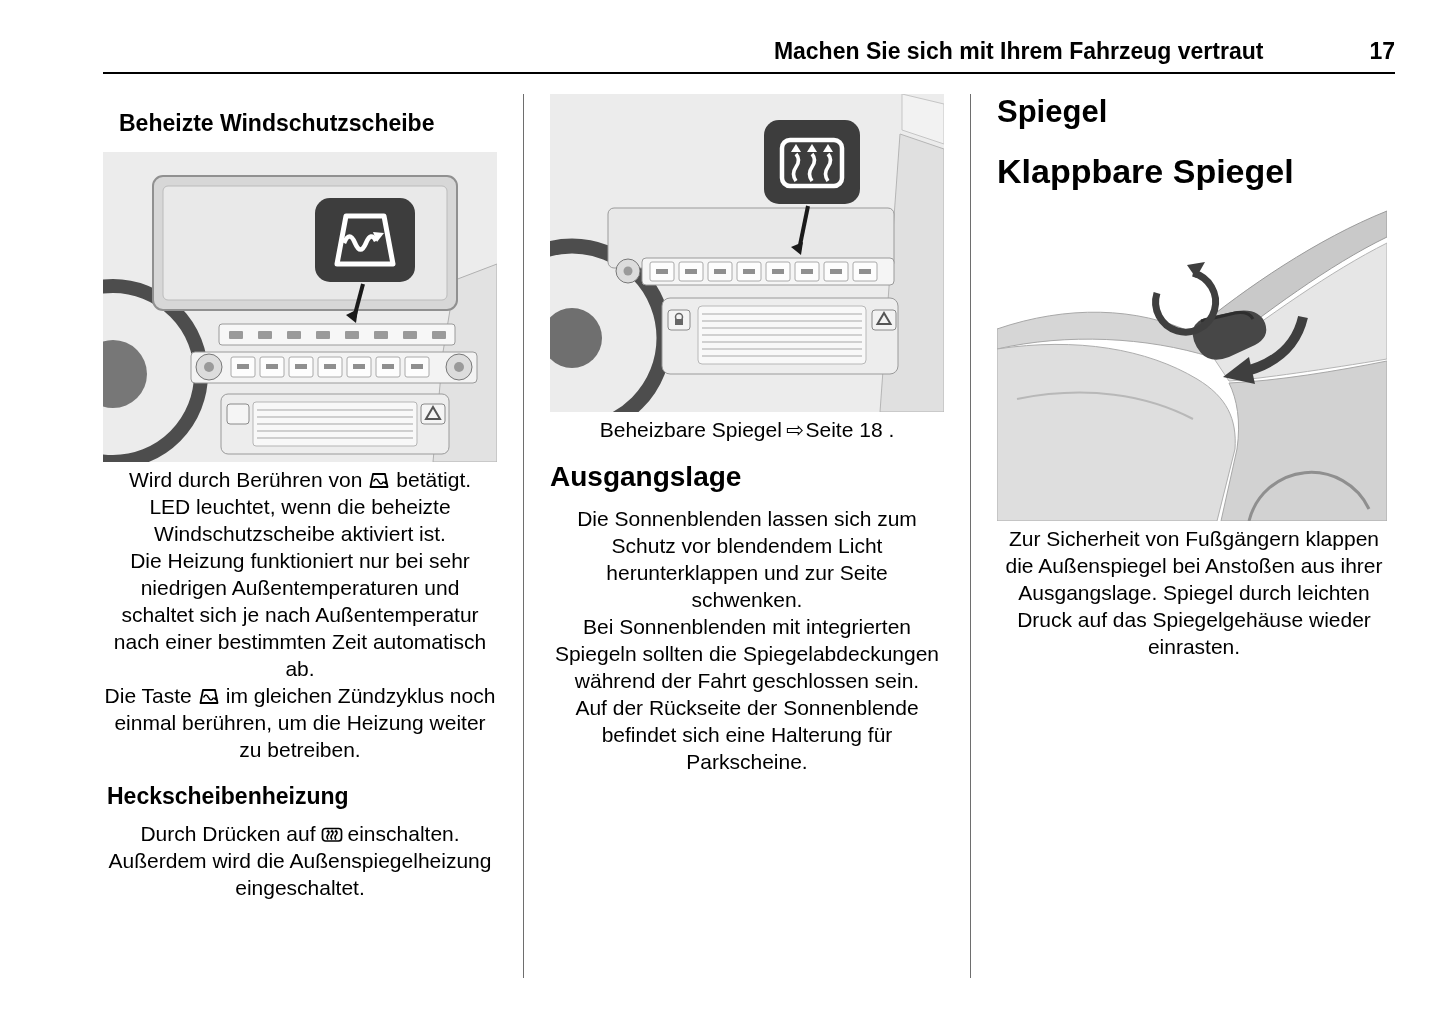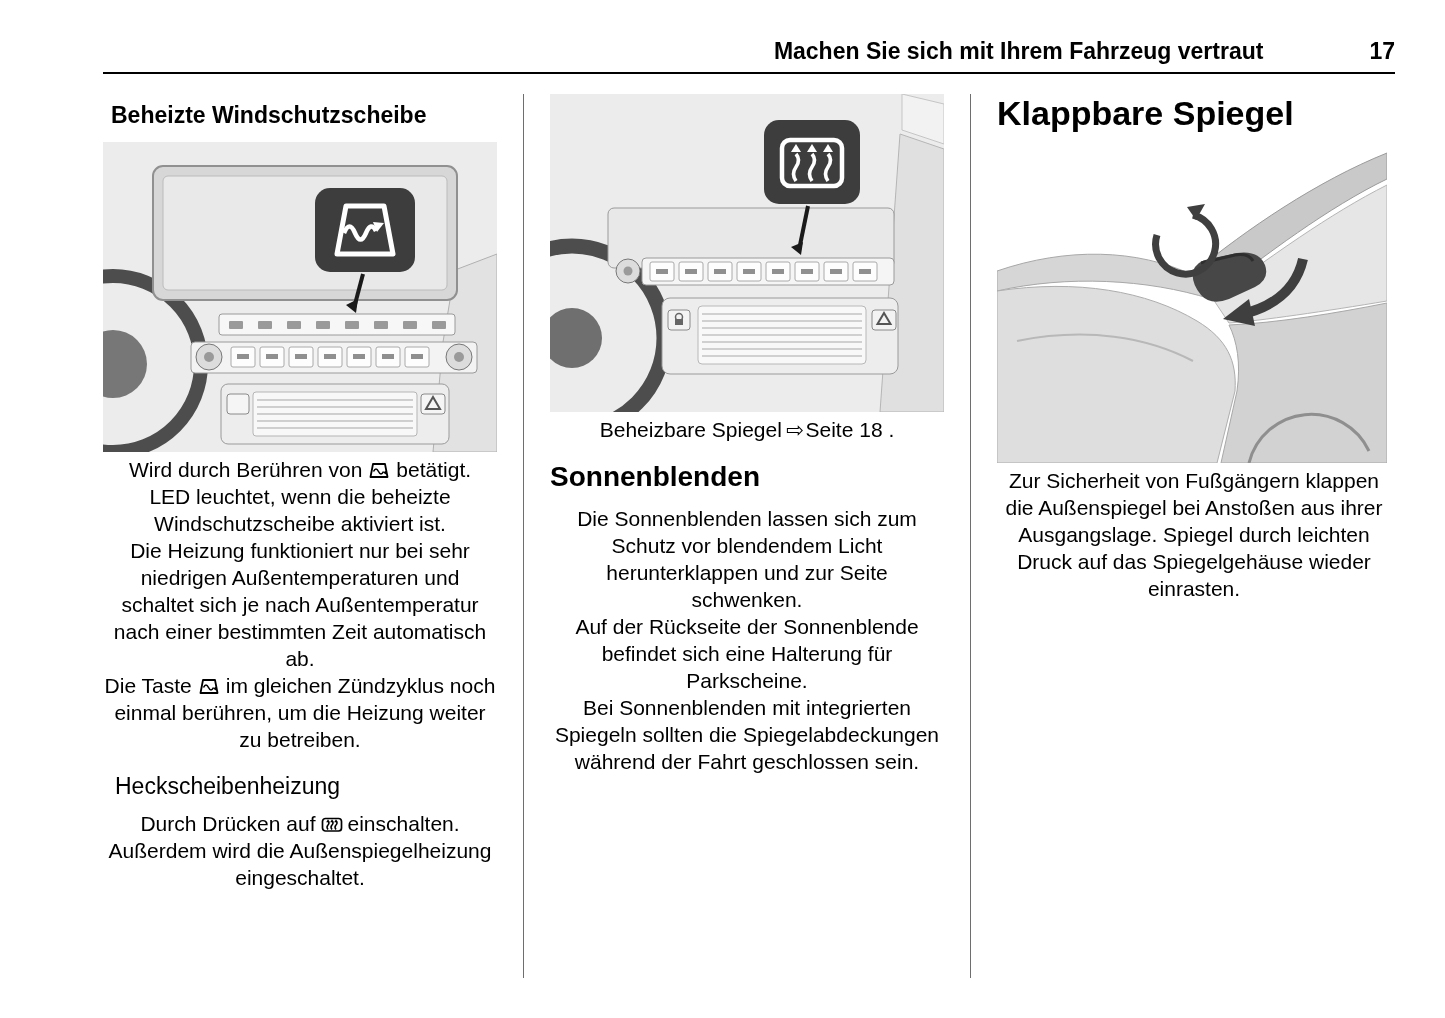--- a/index.html
+++ b/index.html
@@ -12,22 +12,22 @@
   .page-number { font-size:23px; font-weight:bold; margin-left:106px; }
   .header-rule { border:none; border-top:2px solid #000; margin-top:7px; }
 
   .columns { display:flex; margin-top:20px; align-items:stretch; }
   .col { width:394px; }
   .vdiv { width:1px; background:#6e6e6e; height:884px; margin:0 26px; flex:none; }
 
   .h-xl { font-size:31px; font-weight:bold; line-height:1.15; margin:0 0 22px 0; }
   .h-lg { font-size:28px; font-weight:bold; line-height:1.15; margin:18px 0 12px 0; }
   .h-md { font-size:34px; font-weight:bold; line-height:1.15; margin:0 0 18px 0; }
-  .h-sm { font-size:23px; font-weight:bold; line-height:1.15; margin:8px; }
-  .h-sub { font-size:23px; font-weight:normal; line-height:1.15; margin:20px 0 10px 12px; }
+  .h-sm { font-size:23px; font-weight:bold; line-height:1.15; margin:16px; }
+  .h-sub { font-size:23px; font-weight:bold; line-height:1.15; margin:20px 0 10px 4px; }
 
   figure { margin:0; }
   .illus { display:block; margin-top:14px; }
   .illus-top { margin-top:0; }
 
   p.body { font-size:21px; line-height:27px; margin:0;text-align:center; }
   .after-illus { margin-top:12px; }
   .caption { margin-top:10px; }
 
   .inline-icon { vertical-align:-2px; margin:0 5px; }
@@ -213,30 +213,31 @@
           <rect x="118" y="216" width="22" height="20" rx="3" fill="#f3f3f3" stroke="#8a8a8a"></rect>
           <circle cx="129" cy="223" r="3.5" fill="none" stroke="#666666" stroke-width="1.5"></circle>
           <rect x="125" y="225" width="8" height="6" fill="#666666"></rect>
           <rect x="322" y="216" width="24" height="20" rx="3" fill="#f3f3f3" stroke="#8a8a8a"></rect>
           <path d="M334 219 l6.5 11 h-13 z" fill="none" stroke="#555555" stroke-width="2"></path>
         </svg>
       </figure>
 
       <p class="body caption"><span>Beheizbare Spiegel</span><span class="xref-arrow">⇨</span><span class="xref">Seite 18 .</span></p>
 
-      <h2 class="h-lg">Sonnenblenden</h2>
+      <h2 class="h-lg">Ausgangslage</h2>
 
       <p class="body">Die Sonnenblenden lassen sich zum Schutz vor blendendem Licht herunterklappen und zur Seite schwenken.</p>
+      <p class="body">Bei Sonnenblenden mit integrierten Spiegeln sollten die Spiegelabdeckungen während der Fahrt geschlossen sein.</p>
       <p class="body">Auf der Rückseite der Sonnenblende befindet sich eine Halterung für Parkscheine.</p>
-      <p class="body">Bei Sonnenblenden mit integrierten Spiegeln sollten die Spiegelabdeckungen während der Fahrt geschlossen sein.</p>
     </section>
 
     <div class="vdiv"></div>
 
     <section class="col">
+      <h1 class="h-xl">Spiegel</h1>
       <h2 class="h-md">Klappbare Spiegel</h2>
 
       <figure class="illus illus-top">
         <svg width="390" height="312" viewBox="0 0 390 312">
           <path d="M390 2 C 320 30, 250 78, 196 122 L 214 146 C 268 104, 332 56, 390 28 Z" fill="#c9c9c9" stroke="#9a9a9a"></path>
           <path d="M216 148 C 270 108, 334 62, 390 34 L 390 150 C 330 160, 262 170, 232 172 Z" fill="#e6e6e6" stroke="#b5b5b5"></path>
           <path d="M0 120 C 70 96, 140 98, 196 124 L 214 148 C 150 128, 70 124, 0 140 Z" fill="#d6d6d6" stroke="#a8a8a8"></path>
           <path d="M0 140 C 80 128, 150 140, 200 170 C 230 188, 240 210, 238 240 L 220 312 L 0 312 Z" fill="#dedede" stroke="#adadad"></path>
           <path d="M232 174 C 280 172, 340 162, 390 152 L 390 312 L 224 312 L 240 240 C 244 212, 240 190, 232 174 Z" fill="#d2d2d2" stroke="#a8a8a8"></path>
           <path d="M252 312 A 64 64 0 0 1 372 300" fill="none" stroke="#8f8f8f" stroke-width="3"></path>

